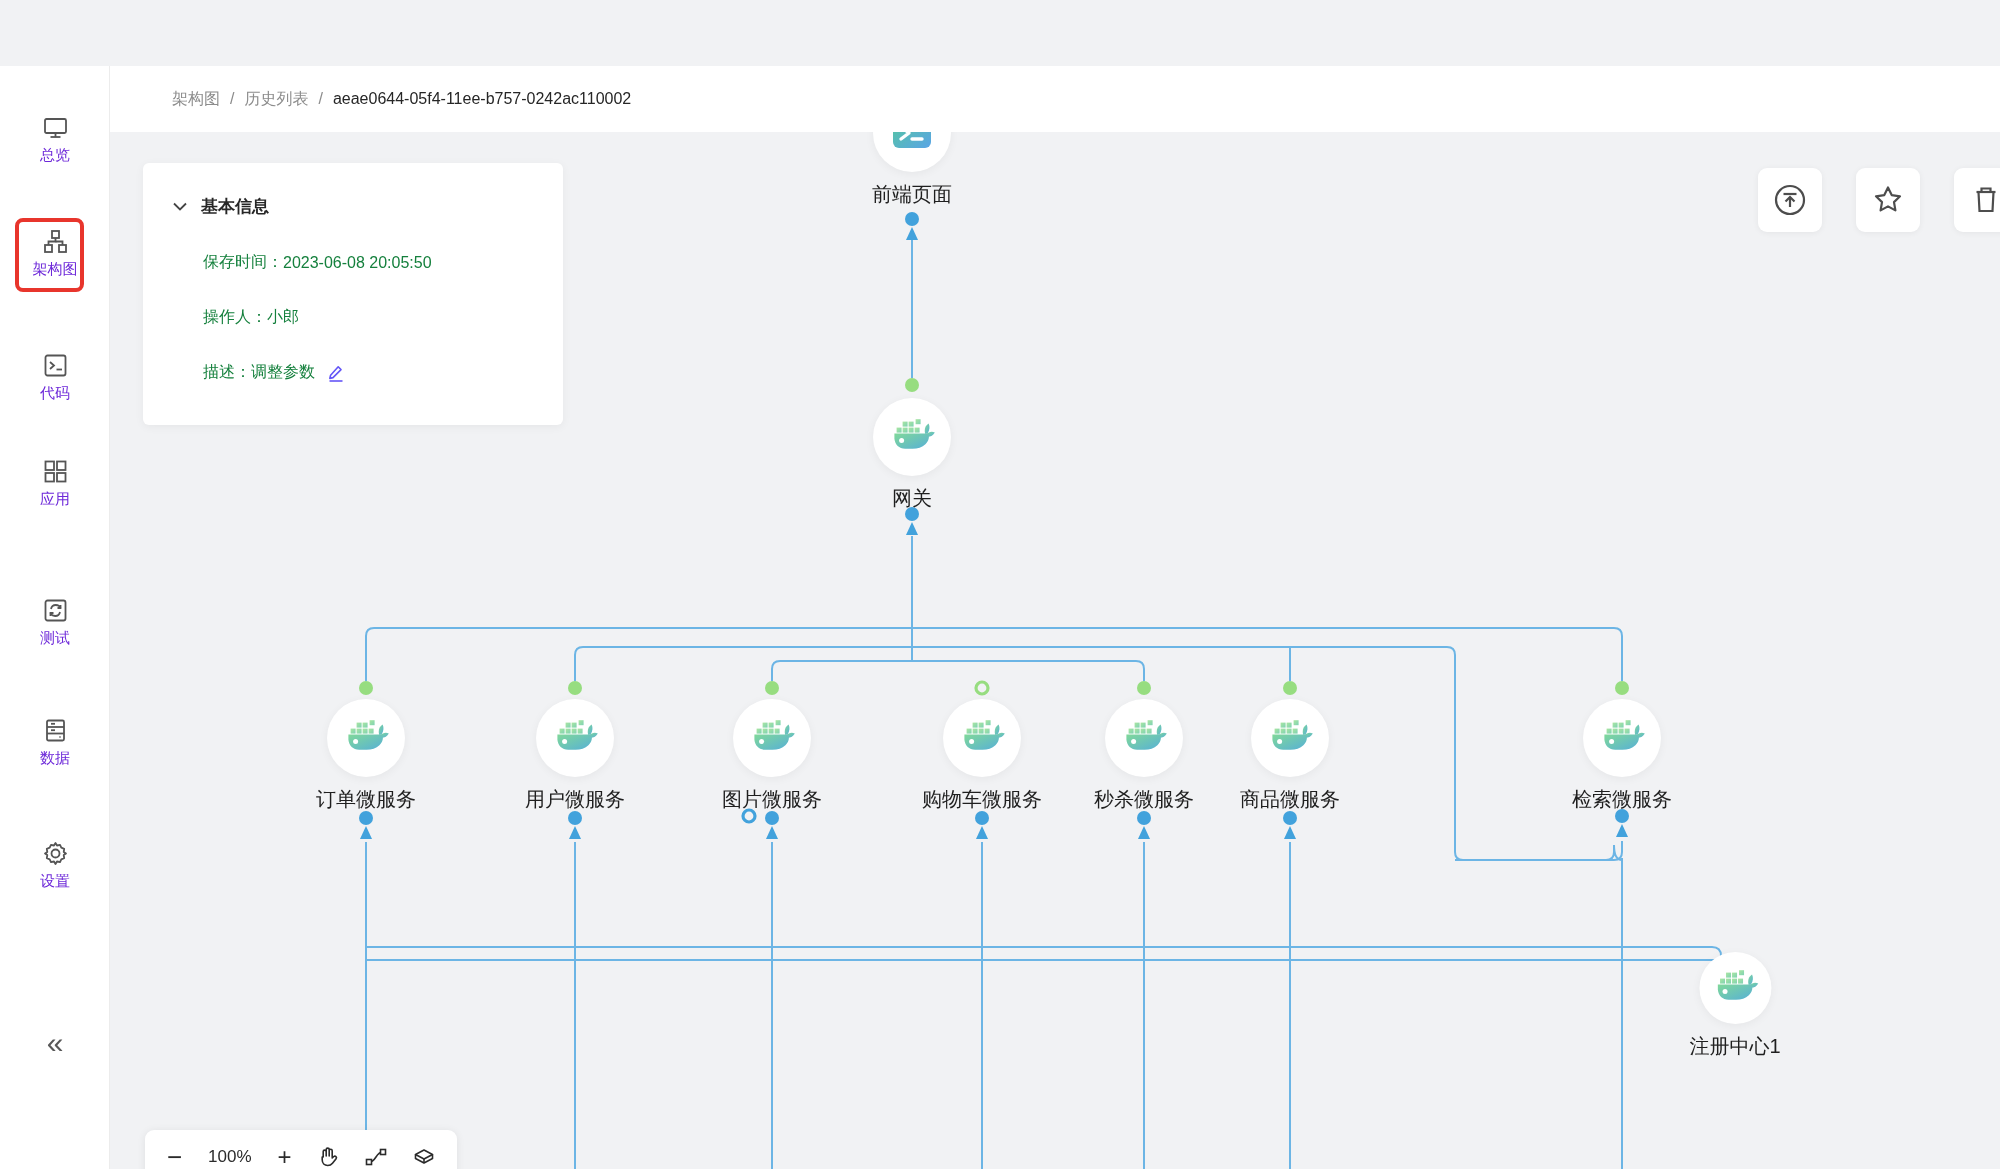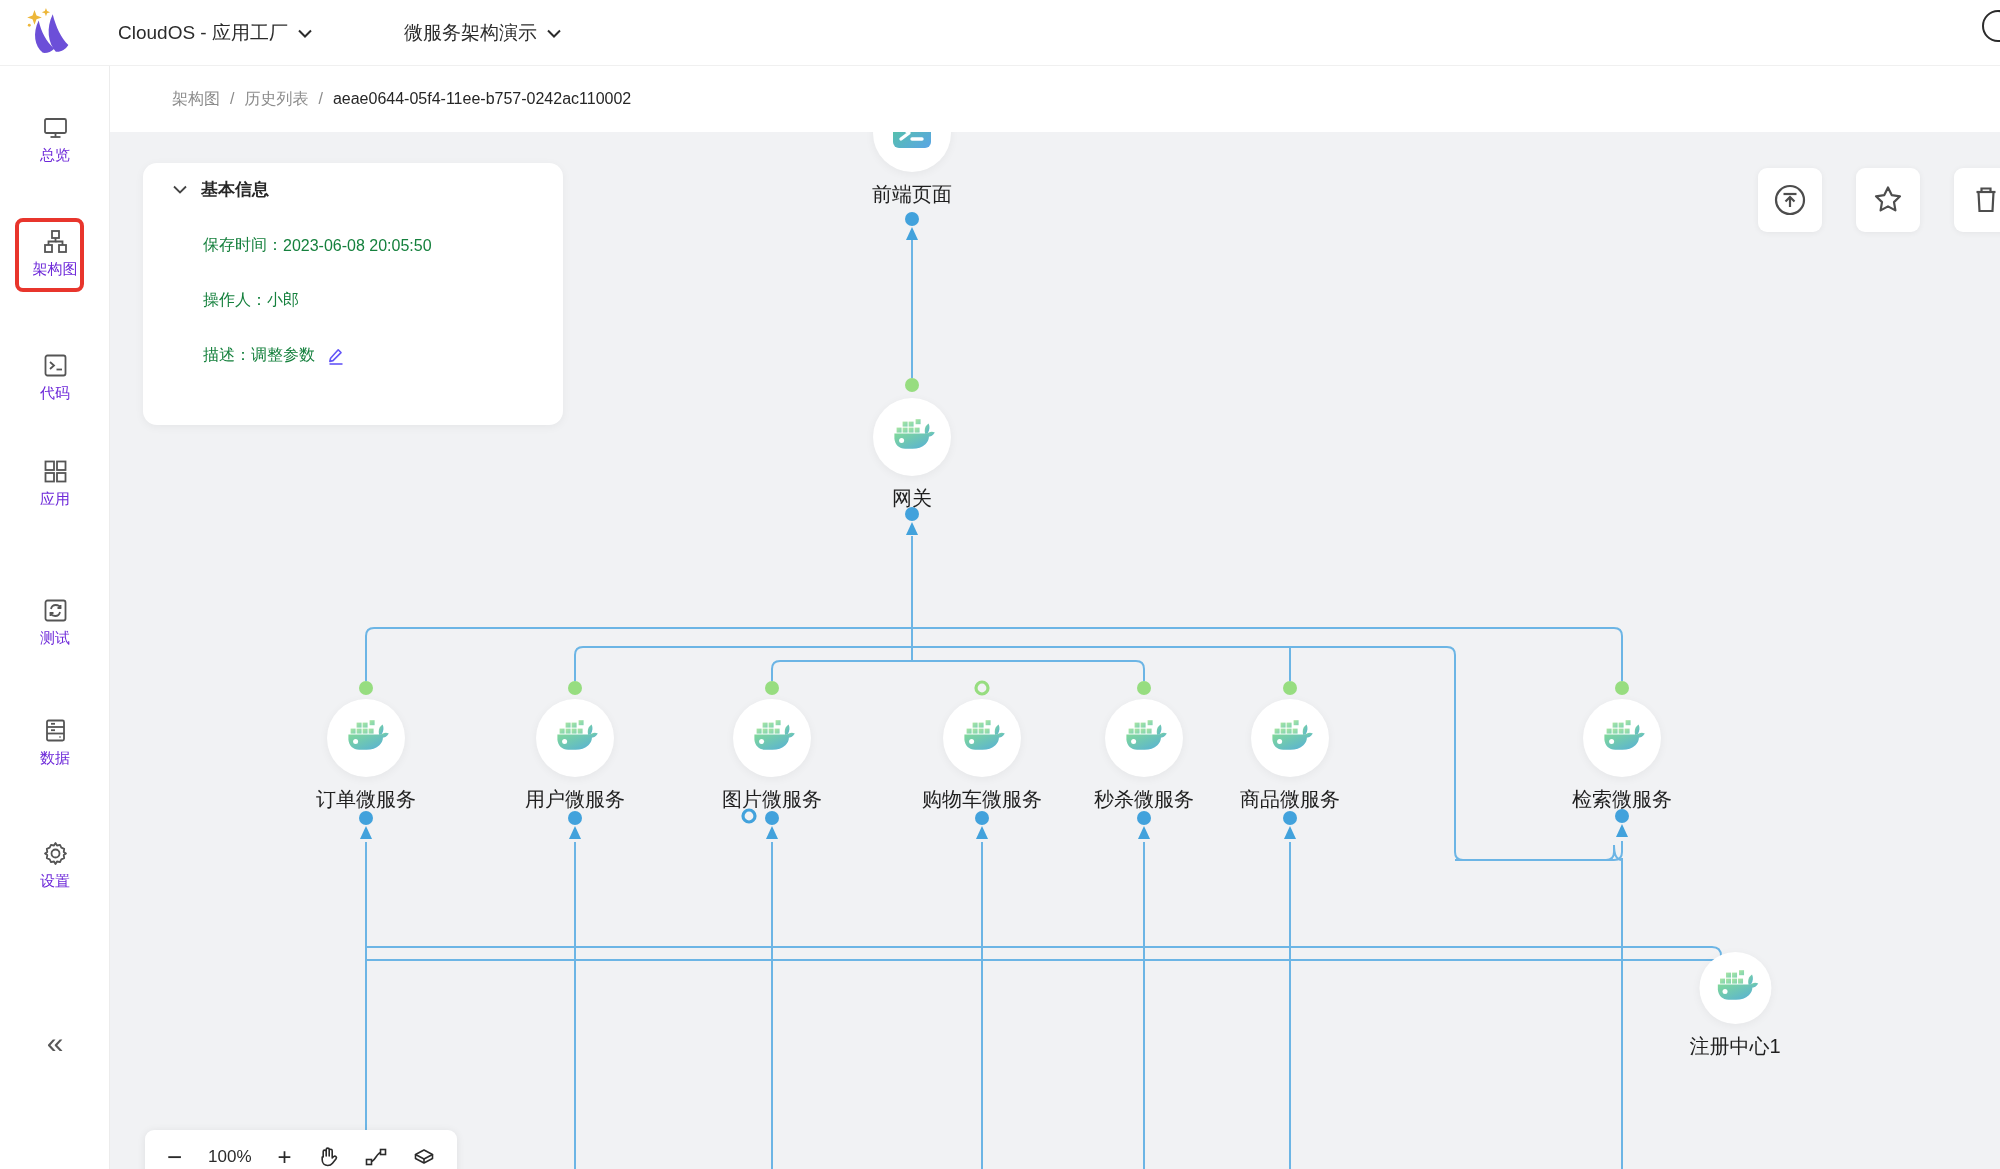--- a/index.html
+++ b/index.html
@@ -31,21 +31,21 @@
 
   
   .crumbbar { position:absolute; left:110px; top:66px; width:1890px; height:66px; background:#fff;
               z-index:5; display:flex; align-items:center; padding-left:62px; font-size:16px; gap:10px; }
   .crumb-link { color:#8c8c8c; cursor:pointer; }
   .crumb-sep { color:#8c8c8c; }
   .crumb-cur { color:#262626; }
 
   
   .info-card { position:absolute; left:143px; top:163px; width:420px; height:262px; background:#fff;
-               border-radius:14px; box-shadow:0 2px 10px rgba(0,0,0,.05); z-index:6; padding:15px 30px 0 30px; }
+               border-radius:6px; box-shadow:0 2px 10px rgba(0,0,0,.05); z-index:6; padding:32px 30px 0 30px; }
   .info-head { display:flex; align-items:center; gap:14px; font-size:17px; font-weight:bold; color:#262626; cursor:pointer; }
   .info-head svg { width:14px; height:9px; }
   .info-row { margin:34px 0 0 30px; font-size:16px; color:#15803d; display:flex; align-items:center; }
   .edit-ic { margin-left:12px; cursor:pointer; display:inline-flex; }
 
   
   .tool-btn { position:absolute; top:168px; width:64px; height:64px; background:#fff; border-radius:9px;
               box-shadow:0 1px 6px rgba(0,0,0,.06); z-index:6; display:flex; align-items:center;
               justify-content:center; cursor:pointer; }
   .tool-btn svg { width:34px; height:34px; stroke:#4d4d4d; fill:none; stroke-width:2.2; }
@@ -250,42 +250,20 @@
   </div>
 
   <div class="crumbbar">
     <span class="crumb-link">架构图</span>
     <span class="crumb-sep">/</span>
     <span class="crumb-link">历史列表</span>
     <span class="crumb-sep">/</span>
     <span class="crumb-cur">aeae0644-05f4-11ee-b757-0242ac110002</span>
   </div>
 
-  <div class="header">
-    <svg class="logo" viewBox="0 0 48 48">
-      <path d="M20 43 C12 37 10 24 16 12 C18.5 23 23 32 31 39 C28 42 24 43.5 20 43 Z" fill="#6C4FD8"></path>
-      <path d="M32.5 42 C25 34 23 19 29.5 6 C32.5 18 37.5 29 44.5 35.5 C41.5 40 37.5 42.5 32.5 42 Z" fill="#6C4FD8"></path>
-      <path d="M12 2 L13.9 7.1 L19 9 L13.9 10.9 L12 16 L10.1 10.9 L5 9 L10.1 7.1 Z" fill="#EDB73A"></path>
-      <path d="M23 0 L24.1 2.9 L27 4 L24.1 5.1 L23 8 L21.9 5.1 L19 4 L21.9 2.9 Z" fill="#EDB73A"></path>
-      <circle cx="7" cy="16.5" r="1.4" fill="#EDB73A"></circle>
-    </svg>
-    <div class="h-title first">
-      <span>CloudOS - 应用工厂</span>
-      <svg class="chev" viewBox="0 0 14 9">
-        <polyline points="1,1.5 7,7.5 13,1.5" fill="none" stroke="#2b2b2b" stroke-width="2"></polyline>
-      </svg>
-    </div>
-    <div class="h-title second">
-      <span>微服务架构演示</span>
-      <svg class="chev" viewBox="0 0 14 9">
-        <polyline points="1,1.5 7,7.5 13,1.5" fill="none" stroke="#2b2b2b" stroke-width="2"></polyline>
-      </svg>
-    </div>
-    <div class="help-circle"></div>
-  </div>
 
   <div class="sidebar">
     <div class="side-item" style="top:48px">
       <svg viewBox="0 0 27 27">
         <rect x="3" y="5" width="21" height="14" rx="1.5"></rect>
           <line x1="13.5" y1="19" x2="13.5" y2="23"></line>
           <line x1="8.5" y1="23" x2="18.5" y2="23"></line>
       </svg>
       <span class="side-label">总览</span>
     </div>

